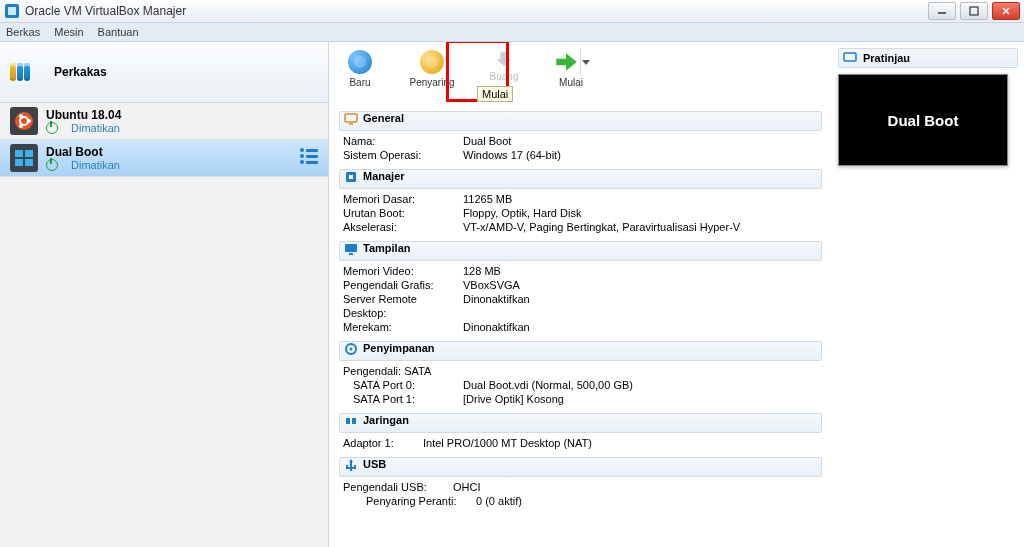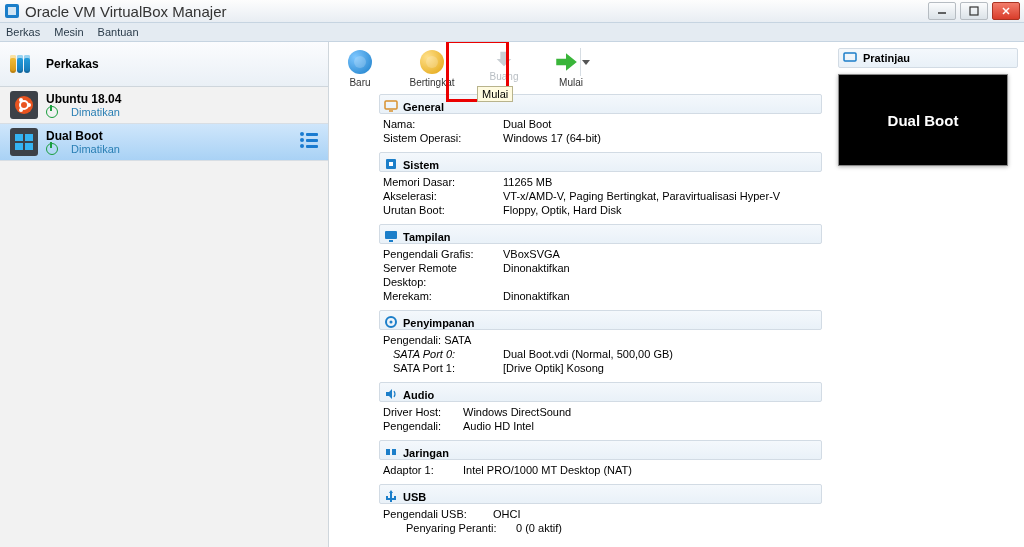--- a/index.html
+++ b/index.html
@@ -1,34 +1,34 @@
 <!DOCTYPE html>
 <html><head>
 <meta charset="utf-8">
 <style>
 html,body { margin:0; padding:0; font-family: "Segoe UI", Tahoma, sans-serif; font-size:11px; color:#000; }
 .window { width:1024px; height:547px; background:#fff; display:flex; flex-direction:column; box-sizing:border-box; }
 
 
 .titlebar { height:22px; background:linear-gradient(#fdfdfd,#e8edf3); border-bottom:1px solid #c6d4e1; display:flex; align-items:center; padding:0 4px; }
 .titlebar-icon { width:16px; height:16px; margin-right:5px; display:flex; align-items:center; justify-content:center; }
-.titlebar-title { font-size:15px; color:#333; flex:1; }
+.titlebar-title { font-size:12px; color:#333; flex:1; }
 .wincontrols { display:flex; gap:4px; }
 .wc { width:26px; height:16px; border:1px solid #b6bcc2; background:linear-gradient(#fbfcfd,#dbe2e8); display:flex; align-items:center; justify-content:center; border-radius:2px; font-size:10px; }
 .wc-close { background:linear-gradient(#f27c6a,#d93d2b); border-color:#a32; color:#fff; }
 
 
 .menubar { height:18px; background:#e4ebf2; border-bottom:1px solid #c6d4e1; display:flex; align-items:center; padding:0 6px; gap:14px; color:#2a3b4a; font-size:11px; }
 
 
 .body { flex:1; display:flex; position:relative; overflow:hidden; }
 
 
 .sidebar { width:328px; background:#f2f2f2; border-right:1px solid #cfd6dc; display:flex; flex-direction:column; }
-.perkakas-row { height:36px; border-bottom:1px solid #cfd6dc; background:linear-gradient(#fbfcfe,#eaf0f6); display:flex; align-items:center; padding:4px 10px; gap:16px; }
+.perkakas-row { height:36px; border-bottom:1px solid #cfd6dc; background:linear-gradient(#fbfcfe,#eaf0f6); display:flex; align-items:center; padding:12px 10px; gap:24px; }
 .perkakas-icon { display:flex; gap:1px; }
 .wrench { width:6px; height:18px; background:linear-gradient(#27a3e2,#1576b5); border-radius:2px 2px 3px 3px; box-shadow:inset 0 3px 0 #fff8, inset 0 -2px 0 #0002; }
 .perkakas-icon .wrench:nth-child(1){ background:linear-gradient(#f6c33d,#d89512); }
 .perkakas-label { font-weight:bold; font-size:12px; }
 
 .vm-item { height:36px; border-bottom:1px solid #d8dee4; display:flex; align-items:center; padding:0 10px; gap:8px; position:relative; }
 .vm-item.selected { background:linear-gradient(#cfe6fb,#a9d2f5); }
 .vm-osicon { width:28px; height:28px; border-radius:3px; display:flex; align-items:center; justify-content:center; font-size:14px; color:#fff; position:relative; }
 .ubuntu-bg { background:#3d4148; }
 .win-bg { background:#3d4148; }
@@ -60,24 +60,24 @@
 
 .highlight-box { position:absolute; left:446px; top:-2px; width:63px; height:62px; border:3px solid #eb0000; box-sizing:border-box; pointer-events:none; }
 .tooltip { position:absolute; left:477px; top:44px; background:#fffbe0; border:1px solid #b8b38c; padding:1px 4px; font-size:11px; }
 
 .start-combo { display:flex; align-items:center; }
 .start-split { width:10px; height:28px; border-left:1px solid #d6dde3; display:flex; align-items:center; justify-content:center; }
 .tri-down { width:0;height:0;border-left:4px solid transparent;border-right:4px solid transparent;border-top:5px solid #555; }
 
 
 .section { padding:0 10px; }
-.sec-head { background:linear-gradient(#f4f8fc,#e9f1f8); border:1px solid #d2dbe4; border-radius:2px; height:18px; display:flex; align-items:flex-end; padding:0 4px; gap:5px; font-weight:bold; margin-top:3px;margin-left:40px; }
+.sec-head { background:linear-gradient(#f4f8fc,#e9f1f8); border:1px solid #d2dbe4; border-radius:2px; height:18px; display:flex; align-items:flex-start; padding:0 4px; gap:5px; font-weight:bold; margin-top:3px; }
 .sec-body { padding:3px 4px 4px 4px; line-height:14px; }
 .sec-body .row { display:flex; }
-.sec-body .k { width:120px; color:#000;margin-left:40px; }
+.sec-body .k { width:120px; color:#000; }
 .sec-body .v { }
 
 .sec-icon { width:14px; height:14px; display:flex; align-items:center; justify-content:center; }
 
 
 .preview { width:180px; padding:6px; }
 .prev-head { background:linear-gradient(#f4f8fc,#e9f1f8); border:1px solid #d2dbe4; border-radius:2px; height:18px; display:flex; align-items:center; padding:0 4px; gap:6px; font-weight:bold; }
 .prev-img { margin-top:6px; width:168px; height:90px; background:#000; border:1px solid #888; box-shadow:0 1px 4px rgba(0,0,0,0.3); display:flex; align-items:center; justify-content:center; color:#fff; font-weight:bold; font-size:15px; }
 
 .power-icon { width:10px;height:10px;border:1.5px solid #1a9e3e; border-radius:50%; position:relative; display:inline-block; }
@@ -194,21 +194,21 @@
           <div class="tb-btn">
             <div class="tb-ic">
                 <div class="gear-blue"></div>
               </div>
             <div class="tb-lbl">Baru</div>
           </div>
           <div class="tb-btn">
             <div class="tb-ic">
                 <div class="gear-yellow"></div>
               </div>
-            <div class="tb-lbl">Bertingkat</div>
+            <div class="tb-lbl">Penyaring</div>
           </div>
           <div class="tb-btn disabled">
             <div class="tb-ic arrow-buang">
                 <svg width="24" height="24" viewBox="0 0 24 24">
                   <path d="M12 4 L4 12 L8 12 L8 20 L16 20 L16 12 L20 12 Z" transform="rotate(180 12 12)"></path>
                 </svg>
               </div>
             <div class="tb-lbl">Buang</div>
           </div>
           <div class="tb-btn" style="width:40px;">
@@ -249,50 +249,54 @@
         </div>
 
         <div class="section">
           <div class="sec-head">
             <span class="sec-icon">
                 <svg width="14" height="14">
                   <rect x="2" y="2" width="10" height="10" rx="1" fill="#1b7ec9"></rect>
                   <rect x="5" y="5" width="4" height="4" fill="#fff"></rect>
                 </svg>
               </span>
-            <span>Sistem</span>
+            <span>Manajer</span>
           </div>
           <div class="sec-body">
             <div class="row">
                 <span class="k">Memori Dasar:</span>
                 <span class="v">11265 MB</span>
               </div>
             <div class="row">
+                <span class="k">Urutan Boot:</span>
+                <span class="v">Floppy, Optik, Hard Disk</span>
+              </div>
+            <div class="row">
                 <span class="k">Akselerasi:</span>
                 <span class="v">VT-x/AMD-V, Paging Bertingkat, Paravirtualisasi Hyper-V</span>
               </div>
-            <div class="row">
-                <span class="k">Urutan Boot:</span>
-                <span class="v">Floppy, Optik, Hard Disk</span>
-              </div>
           </div>
         </div>
 
         <div class="section">
           <div class="sec-head">
             <span class="sec-icon">
                 <svg width="14" height="14">
                   <rect x="1" y="2" width="12" height="8" rx="1" fill="#1b7ec9"></rect>
                   <rect x="5" y="11" width="4" height="2" fill="#1b7ec9"></rect>
                 </svg>
               </span>
             <span>Tampilan</span>
           </div>
           <div class="sec-body">
             <div class="row">
+                <span class="k">Memori Video:</span>
+                <span class="v">128 MB</span>
+              </div>
+            <div class="row">
                 <span class="k">Pengendali Grafis:</span>
                 <span class="v">VBoxSVGA</span>
               </div>
             <div class="row">
                 <span class="k">Server Remote Desktop:</span>
                 <span class="v">Dinonaktifkan</span>
               </div>
             <div class="row">
                 <span class="k">Merekam:</span>
                 <span class="v">Dinonaktifkan</span>
@@ -308,51 +312,30 @@
                   <circle cx="7" cy="7" r="1.5" fill="#1b7ec9"></circle>
                 </svg>
               </span>
             <span>Penyimpanan</span>
           </div>
           <div class="sec-body">
             <div class="row">
                 <span class="k">Pengendali: SATA</span>
               </div>
             <div class="row">
-                <span class="k" style="padding-left:10px;width:110px;font-style:italic;">SATA Port 0:</span>
+                <span class="k" style="padding-left:10px;width:110px;">SATA Port 0:</span>
                 <span class="v">Dual Boot.vdi (Normal, 500,00 GB)</span>
               </div>
             <div class="row">
                 <span class="k" style="padding-left:10px;width:110px;">SATA Port 1:</span>
                 <span class="v">[Drive Optik] Kosong</span>
               </div>
           </div>
         </div>
 
-        <div class="section">
-          <div class="sec-head">
-            <span class="sec-icon">
-                <svg width="14" height="14">
-                  <path d="M2 5 L5 5 L8 2 L8 12 L5 9 L2 9 Z" fill="#1b7ec9"></path>
-                  <path d="M10 4 Q12 7 10 10" stroke="#1b7ec9" fill="none" stroke-width="1.2"></path>
-                </svg>
-              </span>
-            <span>Audio</span>
-          </div>
-          <div class="sec-body">
-            <div class="row">
-                <span class="k" style="width:80px;">Driver Host:</span>
-                <span class="v">Windows DirectSound</span>
-              </div>
-            <div class="row">
-                <span class="k" style="width:80px;">Pengendali:</span>
-                <span class="v">Audio HD Intel</span>
-              </div>
-          </div>
-        </div>
 
         <div class="section">
           <div class="sec-head">
             <span class="sec-icon">
                 <svg width="14" height="14">
                   <rect x="2" y="4" width="4" height="6" fill="#1b7ec9"></rect>
                   <rect x="8" y="4" width="4" height="6" fill="#1b7ec9"></rect>
                 </svg>
               </span>
             <span>Jaringan</span>

